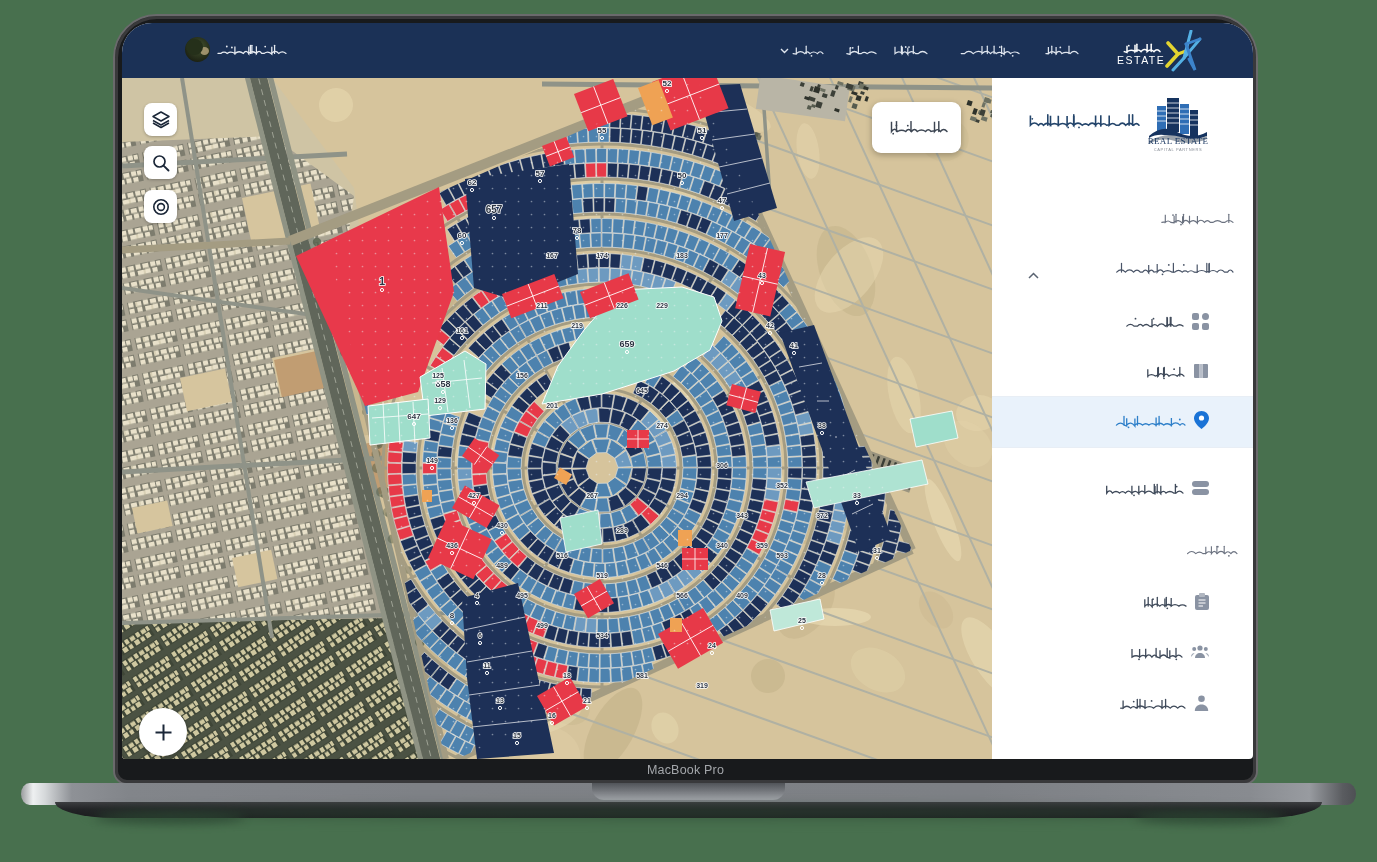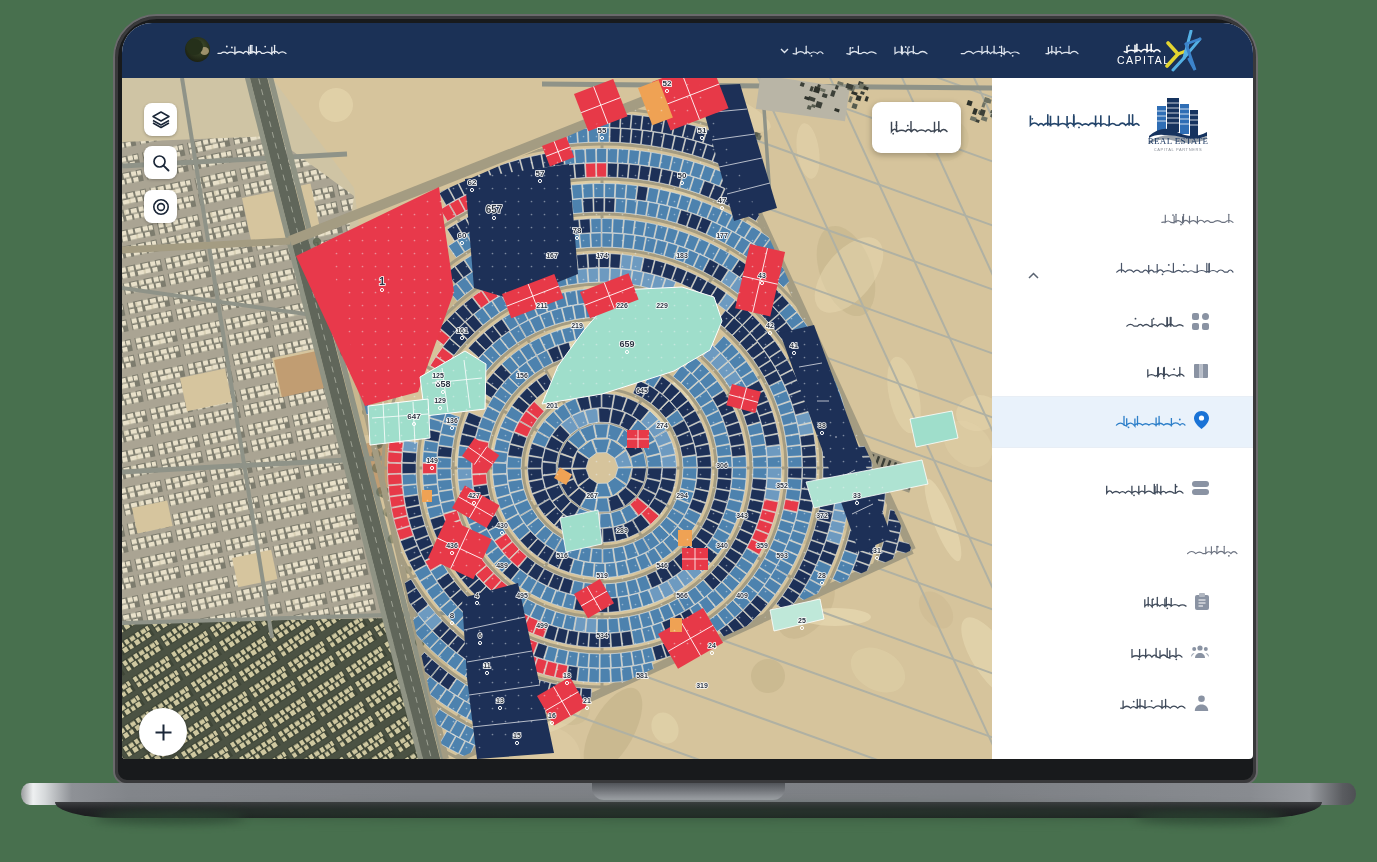--- a/index.html
+++ b/index.html
@@ -746,21 +746,21 @@
           </svg>
         </div>
         <div style="position:absolute;left:996px;top:20px">
           <svg width="43" height="12" viewBox="0 0 43 12" style="display:block">
             <path d="M42.0 8.6Q39.0 5.0 36.0 8.6Q32.5 5.5 29.1 8.6l0 -7.6l0 6.6Q26.1 5.0 23.1 8.6Q20.0 5.5 17.0 8.6l0 -6.8l0 6.6Q13.0 5.9 9.0 8.6l0 -5.8l0 6.6L6.3 8.6" stroke="#fff" stroke-width="1.5" fill="none" stroke-linecap="round"></path>
             <path d="M18.9 8.6V1.2" stroke="#fff" stroke-width="1.5" stroke-linecap="round" fill="none"></path>
             <path d="M33.2 8.6V1.2" stroke="#fff" stroke-width="1.5" stroke-linecap="round" fill="none"></path>
             <circle cx="10.8" cy="2.7" r="0.9" fill="#fff"></circle>
           </svg>
         </div>
-        <div style="position:absolute;left:995px;top:31px;color:#fff;font-size:10.5px;letter-spacing:1.5px">CAPITAL</div>
+        <div style="position:absolute;left:995px;top:31px;color:#fff;font-size:10.5px;letter-spacing:1.5px">ESTATE</div>
         <svg style="position:absolute;left:1043px;top:7px" width="42" height="42" viewBox="0 0 42 42">
 <g fill="none" stroke-linecap="round" stroke-linejoin="miter">
 <path d="M3 13 L13 24 L2 36" stroke="#e3d430" stroke-width="3.6"></path>
 <path d="M13 24 L21 21" stroke="#e3d430" stroke-width="3.2"></path>
 <path d="M26 1 L19 28 L8 40" stroke="#54b0e4" stroke-width="3"></path>
 <path d="M19 28 L35 9" stroke="#54b0e4" stroke-width="2.8"></path>
 <path d="M35 9 L21 14" stroke="#3c84cc" stroke-width="2.8"></path>
 <path d="M21 14 L30 40 L24 29" stroke="#3c84cc" stroke-width="3"></path>
 </g>
         </svg>
@@ -1002,19 +1002,20 @@
           <path d="M61.0 11.5Q57.7 7.4 54.4 11.5Q51.4 7.7 48.5 11.5l0 -9.7l0 8.8L45.0 11.5Q42.3 8.1 39.6 11.5Q35.4 8.4 31.3 11.5Q28.4 7.4 25.6 11.5Q22.6 7.5 19.7 11.5Q15.6 9.0 11.6 11.5Q8.5 7.1 5.5 11.5l0 -9.7l0 8.8" stroke="#3d4653" stroke-width="1.45" fill="none" stroke-linecap="round"></path>
           <path d="M52.8 11.5V1.6" stroke="#3d4653" stroke-width="1.45" stroke-linecap="round" fill="none"></path>
           <path d="M25.0 11.5V1.6" stroke="#3d4653" stroke-width="1.45" stroke-linecap="round" fill="none"></path>
           <path d="M10.5 11.5V1.6" stroke="#3d4653" stroke-width="1.45" stroke-linecap="round" fill="none"></path>
           <circle cx="7.2" cy="13.7" r="0.9" fill="#3d4653"></circle>
           <circle cx="21.8" cy="5.7" r="0.9" fill="#3d4653"></circle>
           <circle cx="10.4" cy="5.4" r="0.9" fill="#3d4653"></circle>
         </svg>
       </div>
     </div>
+    <div id="mbptxt">MacBook Pro</div>
   </div>
 <div id="base">
     <div id="notch"></div>
   </div>
 <div id="under"></div>
 <div id="shw" style="position:absolute;left:85px;top:806px;width:1210px;height:14px;background:#2e4935;filter:blur(6px);opacity:.5;border-radius:50%"></div>
 <div id="sh1"></div>
 <div id="sh2"></div>
 </body></html>

